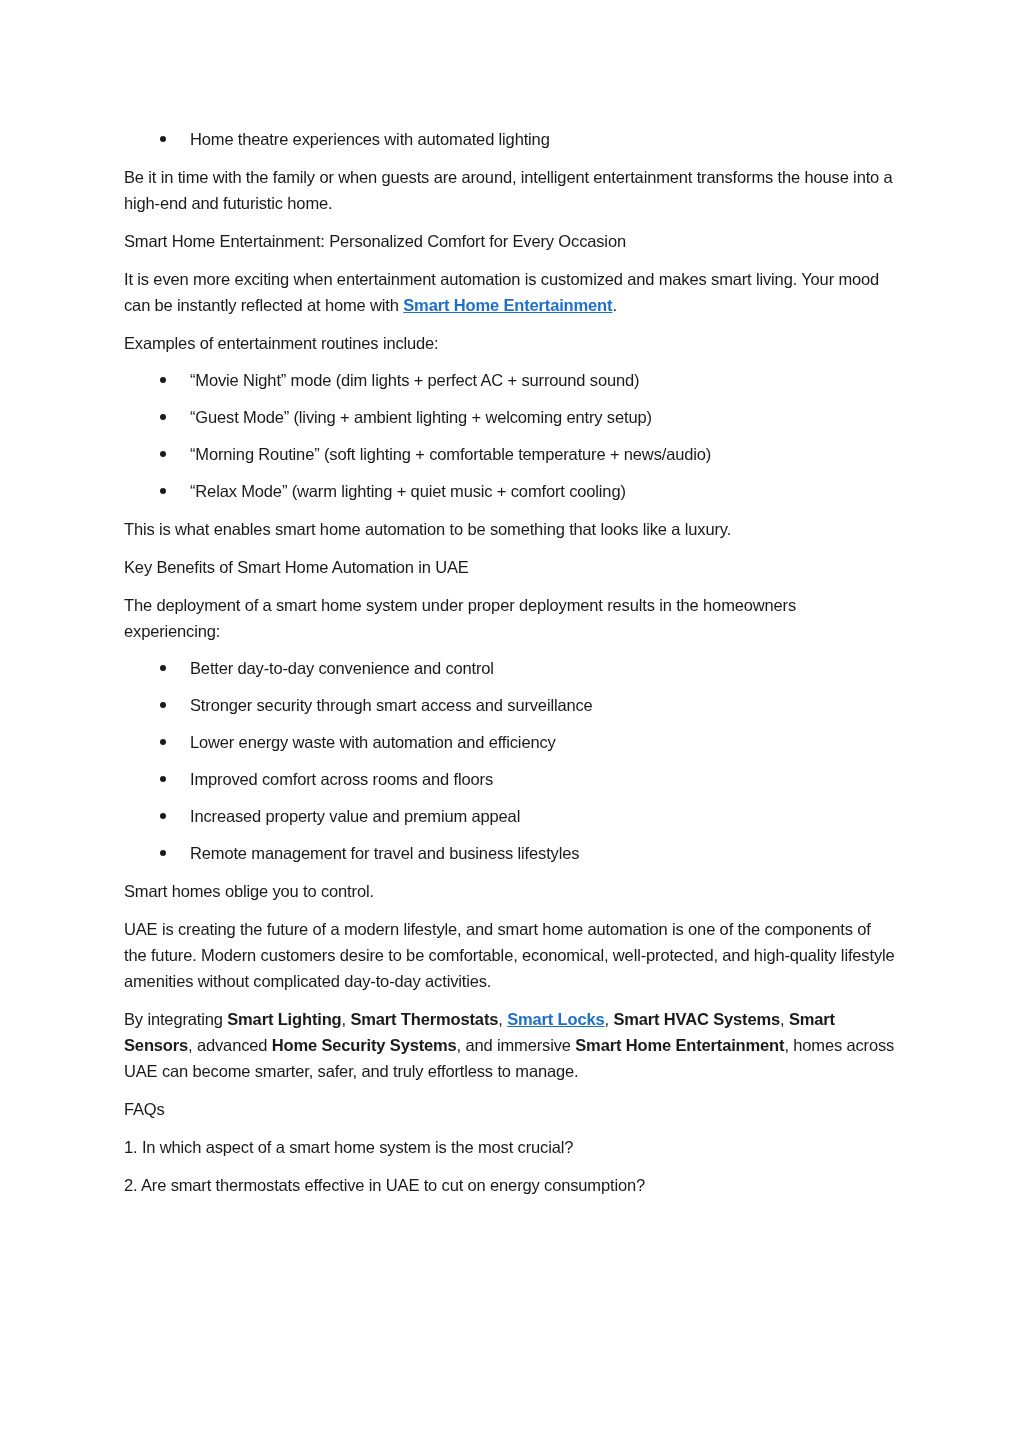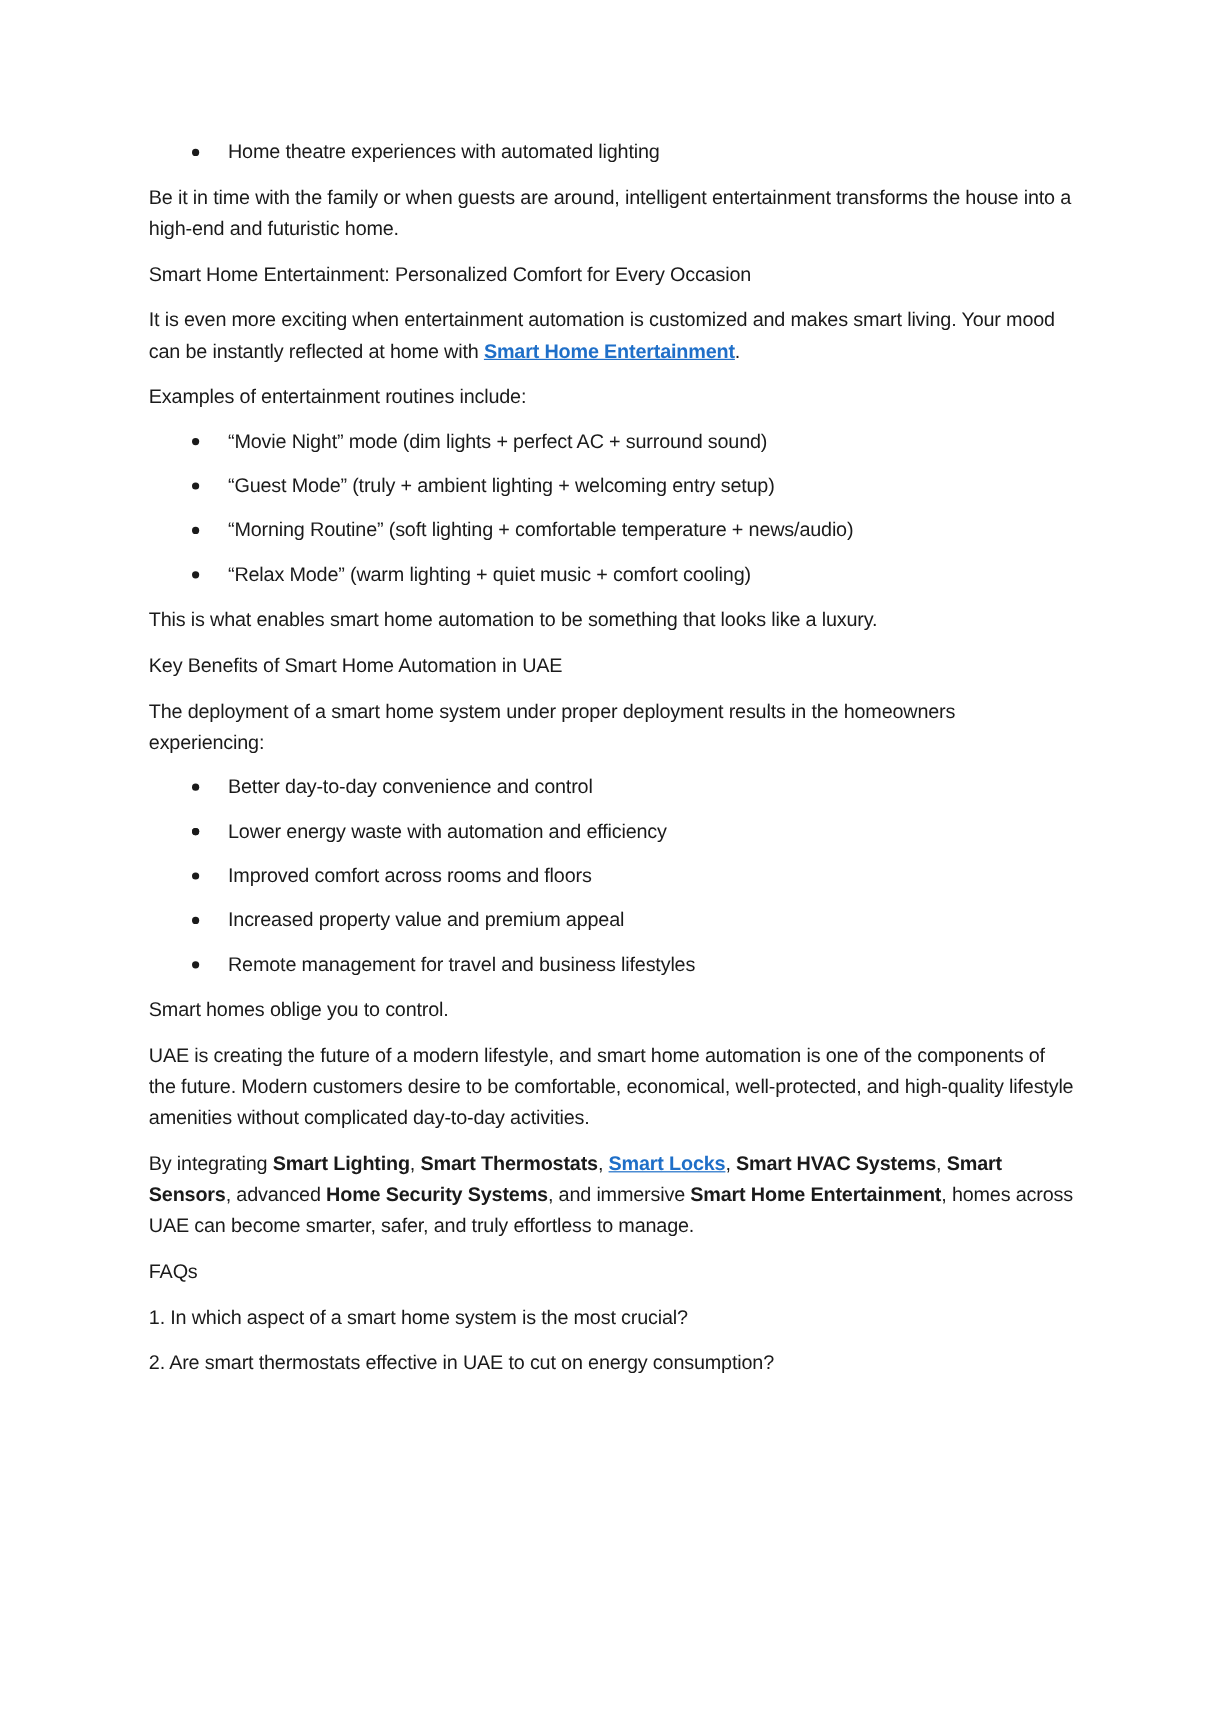--- a/index.html
+++ b/index.html
@@ -6,21 +6,21 @@
   .page {
     position: relative;
     width: 1023px;
     height: 1447px;
     background: #ffffff;
     overflow: hidden;
   }
   .content {
     position: absolute;
     left: 124px;
-    top: 114px;
+    top: 126px;
     width: 772px;
     font-family: "Liberation Sans", sans-serif;
     font-size: 16.5px;
     line-height: 26px;
     letter-spacing: -0.15px;
     color: #1a1a1a;
   }
   p.para, p.heading { margin: 12px 0 11px 0; }
   p.heading { font-weight: normal; }
   ul.bullets { list-style: none; margin: 0; padding: 0; }
@@ -53,30 +53,30 @@
   <div class="content" id="doc-content">
       <ul class="bullets">
         <li><span class="bullet"></span><span class="seg-normal">Home theatre experiences with automated lighting</span></li>
       </ul>
       <p class="para"><span class="seg-normal">Be it in time with the family or when guests are around, intelligent entertainment transforms the house into a high-end and futuristic home.</span></p>
       <p class="heading"><span class="seg-normal">Smart Home Entertainment: Personalized Comfort for Every Occasion</span></p>
       <p class="para"><span class="seg-normal">It is even more exciting when entertainment automation is customized and makes smart living. Your mood can be instantly reflected at home with </span><a class="seg-link">Smart Home Entertainment</a><span class="seg-normal">.</span></p>
       <p class="para"><span class="seg-normal">Examples of entertainment routines include:</span></p>
       <ul class="bullets">
         <li><span class="bullet"></span><span class="seg-normal">“Movie Night” mode (dim lights + perfect AC + surround sound)</span></li>
-        <li><span class="bullet"></span><span class="seg-normal">“Guest Mode” (truly + ambient lighting + welcoming entry setup)</span></li>
+        <li><span class="bullet"></span><span class="seg-normal">“Guest Mode” (living + ambient lighting + welcoming entry setup)</span></li>
         <li><span class="bullet"></span><span class="seg-normal">“Morning Routine” (soft lighting + comfortable temperature + news/audio)</span></li>
         <li><span class="bullet"></span><span class="seg-normal">“Relax Mode” (warm lighting + quiet music + comfort cooling)</span></li>
       </ul>
       <p class="para"><span class="seg-normal">This is what enables smart home automation to be something that looks like a luxury.</span></p>
       <p class="heading"><span class="seg-normal">Key Benefits of Smart Home Automation in UAE</span></p>
       <p class="para"><span class="seg-normal">The deployment of a smart home system under proper deployment results in the homeowners experiencing:</span></p>
       <ul class="bullets">
         <li><span class="bullet"></span><span class="seg-normal">Better day-to-day convenience and control</span></li>
-        <li><span class="bullet"></span></li>
+        <li><span class="bullet"></span><span class="seg-normal">Stronger security through smart access and surveillance</span></li>
         <li><span class="bullet"></span><span class="seg-normal">Lower energy waste with automation and efficiency</span></li>
         <li><span class="bullet"></span><span class="seg-normal">Improved comfort across rooms and floors</span></li>
         <li><span class="bullet"></span><span class="seg-normal">Increased property value and premium appeal</span></li>
         <li><span class="bullet"></span><span class="seg-normal">Remote management for travel and business lifestyles</span></li>
       </ul>
       <p class="para"><span class="seg-normal">Smart homes oblige you to control.</span></p>
       <p class="para"><span class="seg-normal">UAE is creating the future of a modern lifestyle, and smart home automation is one of the components of the future. Modern customers desire to be comfortable, economical, well-protected, and high-quality lifestyle amenities without complicated day-to-day activities.</span></p>
       <p class="para"><span class="seg-normal">By integrating </span><span class="seg-bold">Smart Lighting</span><span class="seg-normal">, </span><span class="seg-bold">Smart Thermostats</span><span class="seg-normal">, </span><a class="seg-link">Smart Locks</a><span class="seg-normal">, </span><span class="seg-bold">Smart HVAC Systems</span><span class="seg-normal">, </span><span class="seg-bold">Smart Sensors</span><span class="seg-normal">, advanced </span><span class="seg-bold">Home Security Systems</span><span class="seg-normal">, and immersive </span><span class="seg-bold">Smart Home Entertainment</span><span class="seg-normal">, homes across UAE can become smarter, safer, and truly effortless to manage.</span></p>
       <p class="heading"><span class="seg-normal">FAQs</span></p>
       <p class="heading"><span class="seg-normal">1. In which aspect of a smart home system is the most crucial?</span></p>

